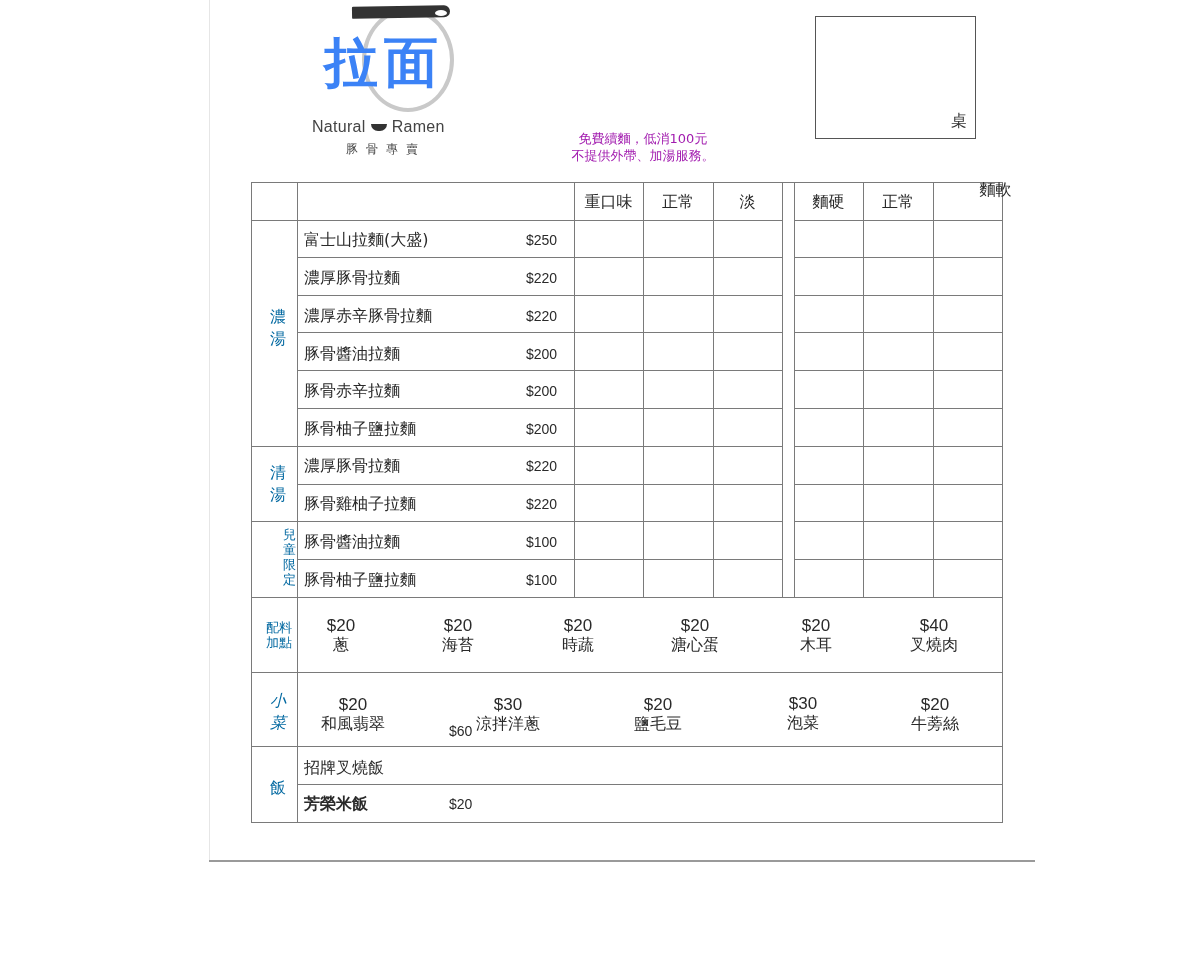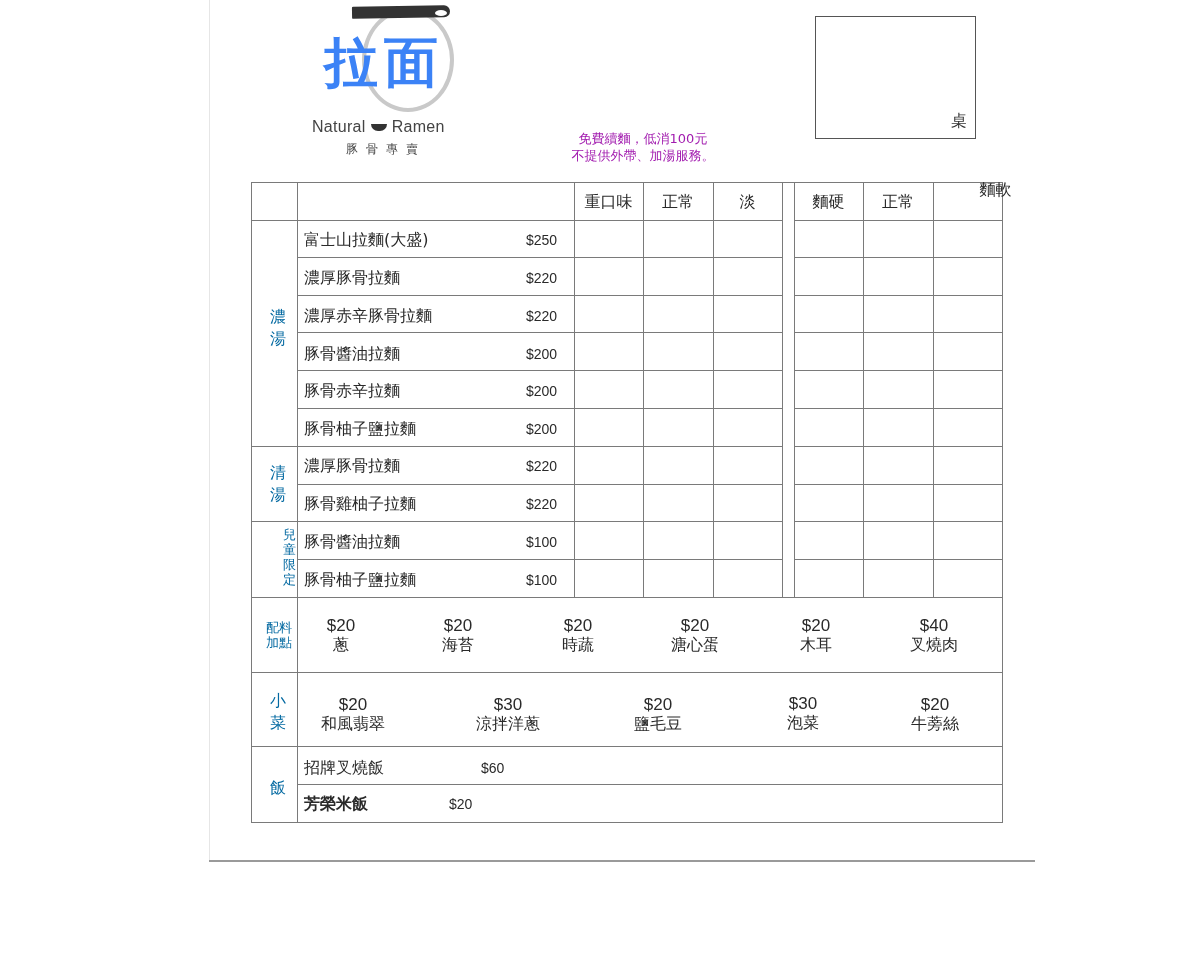--- a/index.html
+++ b/index.html
@@ -111,21 +111,21 @@
   <div class="hdr" style="left:643px;top:192px;width:70px;">正常</div>
   <div class="hdr" style="left:713px;top:192px;width:69px;">淡</div>
   <div class="hdr" style="left:794px;top:192px;width:69px;">麵硬</div>
   <div class="hdr" style="left:863px;top:192px;width:70px;">正常</div>
   <div class="hdr" style="left:933px;top:180px;width:69px;padding-left:28px;">麵軟</div>
 
   <div class="cat" style="left:262px;top:306px;width:24px;word-break:break-all;">濃湯</div>
   <div class="cat" style="left:262px;top:462px;width:24px;word-break:break-all;">清湯</div>
   <div class="cat cat-small" style="left:266px;top:527px;width:16px;word-break:break-all;margin-left:14px;">兒童限定</div>
   <div class="cat cat-small" style="left:256px;top:620px;width:36px;word-break:break-all;">配料加點</div>
-  <div class="cat" style="left:262px;top:690px;width:24px;word-break:break-all;">小菜</div>
+  <div class="cat" style="left:262px;top:690px;width:24px;word-break:break-all;font-style:italic;">小菜</div>
   <div class="cat" style="left:262px;top:777px;width:24px;">飯</div>
 
   <div class="txt" style="left:304px;top:230px;">富士山拉麵(大盛)</div>
   <div class="txt price" style="left:526px;top:230px;">$250</div>
   <div class="txt" style="left:304px;top:268px;">濃厚豚骨拉麵</div>
   <div class="txt price" style="left:526px;top:268px;">$220</div>
   <div class="txt" style="left:304px;top:306px;">濃厚赤辛豚骨拉麵</div>
   <div class="txt price" style="left:526px;top:306px;">$220</div>
   <div class="txt" style="left:304px;top:344px;">豚骨醬油拉麵</div>
   <div class="txt price" style="left:526px;top:344px;">$200</div>
@@ -185,16 +185,16 @@
   <div class="addon" style="left:748px;top:694px;">
       <span class="p">$30</span>
       <span class="n">泡菜</span>
     </div>
   <div class="addon" style="left:880px;top:695px;">
       <span class="p">$20</span>
       <span class="n">牛蒡絲</span>
     </div>
 
   <div class="txt" style="left:304px;top:758px;">招牌叉燒飯</div>
-  <div class="txt price" style="left:449px;top:758px;margin-left:32px;">$60</div>
+  <div class="txt price" style="left:449px;top:721px;">$60</div>
   <div class="txt" style="left:304px;top:794px;font-weight:bold;">芳榮米飯</div>
   <div class="txt price" style="left:449px;top:794px;">$20</div>
 </div>
 
 </body></html>

